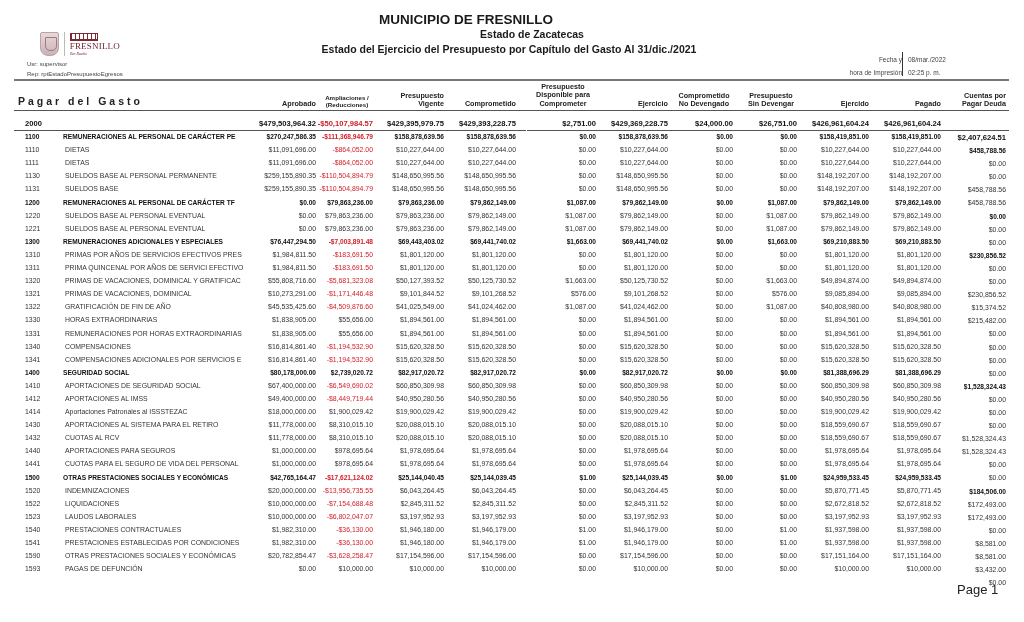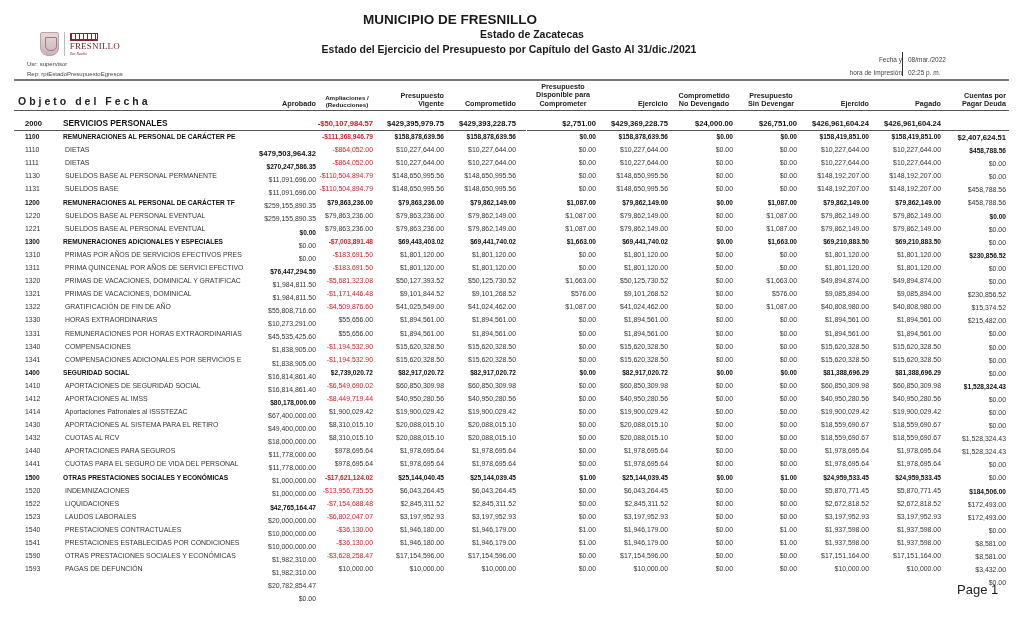--- a/index.html
+++ b/index.html
@@ -11,21 +11,21 @@
   .logo .shield::after { content: ""; position: absolute; left: 4px; top: 4px; width: 10px; height: 12px; border: 1px solid #9c7c80; border-radius: 1px 1px 5px 5px; }
   .logo .sep { width: 1px; height: 24px; background: #bbb; margin: 0 5px; }
   .logo .brand { display: flex; flex-direction: column; align-items: flex-start; }
   .logo .bldg { width: 28px; height: 8px; border: 1px solid #7a2a33; border-bottom-width: 2px; background: repeating-linear-gradient(90deg, #7a2a33 0 1px, transparent 1px 4px); }
   .logo .brand-name { font-family: "Liberation Serif", serif; font-size: 9px; color: #6d1f2a; letter-spacing: 0.2px; line-height: 10px; }
   .logo .tagline { font-family: "Liberation Serif", serif; font-style: italic; font-size: 4px; color: #6d1f2a; line-height: 5px; }
 
   .usr { position: absolute; left: 27px; top: 61px; font-size: 6px; color: #444; }
   .rep { position: absolute; left: 27px; top: 71px; font-size: 6px; color: #444; }
 
-  .title1 { position: absolute; left: 0; width: 900px; top: 12px; text-align: center; font-size: 13.5px; font-weight: bold; }
+  .title1 { position: absolute; left: 16px; width: 900px; top: 12px; text-align: center; font-size: 13.5px; font-weight: bold; }
   .title2 { position: absolute; left: 0; width: 1024px; top: 28px; text-align: center; font-size: 10.5px; font-weight: bold; transform: translateX(20px); }
   .title3 { position: absolute; left: 0; width: 1024px; top: 43px; text-align: center; font-size: 10.5px; font-weight: bold; transform: translateX(-3px); }
 
   .fecha-lbl { position: absolute; right: 122px; top: 56px; font-size: 6.5px; color: #444; }
   .hora-lbl { position: absolute; right: 122px; top: 69px; font-size: 6.5px; color: #444; }
   .fecha-sep { position: absolute; left: 902px; top: 52px; width: 1px; height: 24px; background: #333; }
   .fecha-val { position: absolute; left: 908px; top: 56px; font-size: 6.5px; color: #444; }
   .hora-val { position: absolute; left: 908px; top: 69px; font-size: 6.5px; color: #444; }
 
   .rule-top { position: absolute; left: 14px; top: 79px; width: 995px; height: 2px; background: #777; }
@@ -40,21 +40,21 @@
   .rows { position: absolute; left: 0; top: 117px; width: 1024px; }
   .row { position: relative; height: 13.1px; font-size: 6.9px; line-height: 13.1px; color: #333; }
   .row.l0 { font-size: 7.6px; font-weight: bold; color: #111; }
   .row.l1 { font-weight: bold; color: #111; font-size: 6.6px; }
   .row span { position: absolute; white-space: nowrap; }
   .c-code { left: 25px; }
   .c-name { left: 63px; width: 196px; overflow: hidden; }
   .row.l2 .c-name { left: 65px; }
   .row.l0 .c-name { font-size: 8.3px; }
   .num { text-align: right; }
-  .c-apr { right: calc(1024px - 316px); margin-top: 30px; }
+  .c-apr { right: calc(1024px - 316px); }
   .c-amp { right: calc(1024px - 373px); }
   .neg { color: #d2202a; }
   .c-vig { right: calc(1024px - 444px); }
   .c-com { right: calc(1024px - 516px); }
   .c-dis { right: calc(1024px - 596px); }
   .c-dev { right: calc(1024px - 668px); }
   .c-cnd { right: calc(1024px - 733px); }
   .c-sdv { right: calc(1024px - 797px); }
   .c-eje { right: calc(1024px - 869px); }
   .c-pag { right: calc(1024px - 941px); }
@@ -82,21 +82,21 @@
 <div class="title3">Estado del Ejercicio del Presupuesto por Capítulo del Gasto Al 31/dic./2021</div>
 
 <div class="fecha-lbl">Fecha y</div>
 <div class="hora-lbl">hora de Impresión</div>
 <div class="fecha-sep"></div>
 <div class="fecha-val">08/mar./2022</div>
 <div class="hora-val">02:25 p. m.</div>
 
 <div class="rule-top"></div>
 
-<div class="hdr obj">Objeto del Fecha</div>
+<div class="hdr obj">Pagar del Gasto</div>
 <div class="hdr" style="right:calc(1024px - 316px); top:100px;text-align:right;">Aprobado</div>
 <div class="hdr small" style="left:318px; width:58px; top:94px;">
   <div>Ampliaciones /</div>
   <div>(Reducciones)</div>
 </div>
 <div class="hdr" style="right:calc(1024px - 444px); top:92px;">
   <div>Presupuesto</div>
   <div>Vigente</div>
 </div>
 <div class="hdr" style="right:calc(1024px - 516px); top:100px;">Comprometido</div>
@@ -121,21 +121,20 @@
   <div>Pagar Deuda</div>
 </div>
 
 <div class="rule-hdr"></div>
 <div class="rule-1000a"></div>
 <div class="rule-1000b"></div>
 
 <div class="rows" id="rows">
     <div class="row l0">
       <span class="c-code">2000</span>
-      <span class="c-name">SERVICIOS PERSONALES</span>
       <span class="c-apr num">$479,503,964.32</span>
       <span class="c-amp num neg" style="color: rgb(210, 32, 42);">-$50,107,984.57</span>
       <span class="c-vig num">$429,395,979.75</span>
       <span class="c-com num">$429,393,228.75</span>
       <span class="c-dis num">$2,751.00</span>
       <span class="c-dev num">$429,369,228.75</span>
       <span class="c-cnd num">$24,000.00</span>
       <span class="c-sdv num">$26,751.00</span>
       <span class="c-eje num">$426,961,604.24</span>
       <span class="c-pag num">$426,961,604.24</span>

